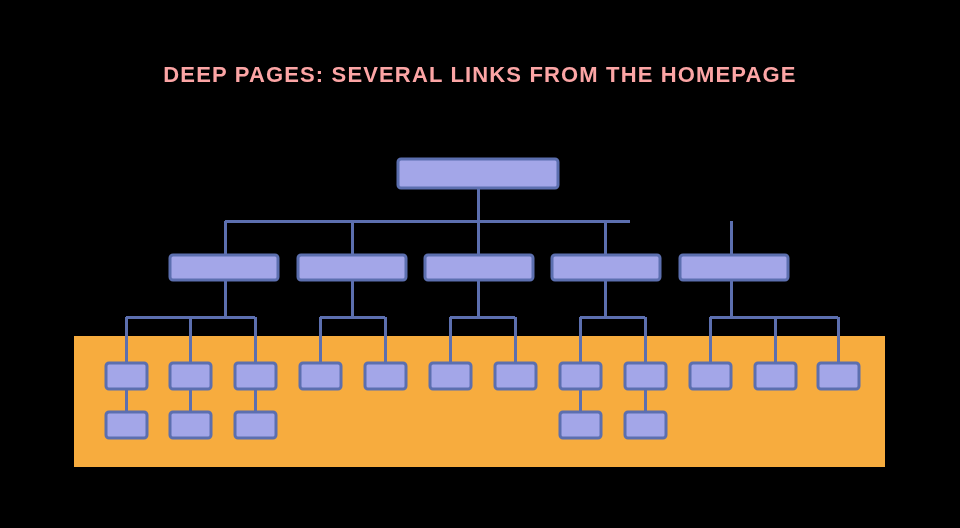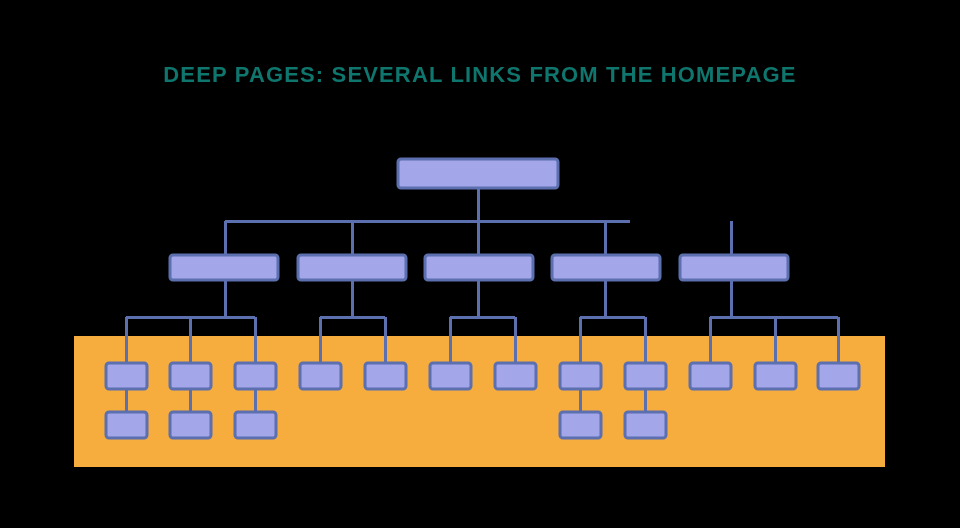--- a/index.html
+++ b/index.html
@@ -40,21 +40,21 @@
     top: 0;
     width: 960px;
     height: 528px;
   }
 </style>
 </head>
 <body>
 
 <div id="stage" style="background: rgb(0, 0, 0);">
 
-  <div id="title" style="color: #0f766e; text-align: center;">DEEP PAGES: SEVERAL LINKS FROM THE HOMEPAGE</div>
+  <div id="title" style="color: #fca5a5; text-align: center;">DEEP PAGES: SEVERAL LINKS FROM THE HOMEPAGE</div>
 
   <svg id="svg-layer" viewBox="0 0 960 528" xmlns="http://www.w3.org/2000/svg">
 
     <rect id="highlight-band" x="74" y="336" width="811" height="131" fill="#F7AC3E"></rect>
 
     <g id="connector-layer">
         <line x1="478" y1="188" x2="478" y2="221" stroke="#5C6FAF" stroke-width="3" shape-rendering="crispEdges"></line>
         <line x1="225" y1="221" x2="630" y2="221" stroke="#5C6FAF" stroke-width="3" shape-rendering="crispEdges"></line>
         <line x1="225" y1="221" x2="225" y2="255" stroke="#5C6FAF" stroke-width="3" shape-rendering="crispEdges"></line>
         <line x1="352" y1="221" x2="352" y2="255" stroke="#5C6FAF" stroke-width="3" shape-rendering="crispEdges"></line>

